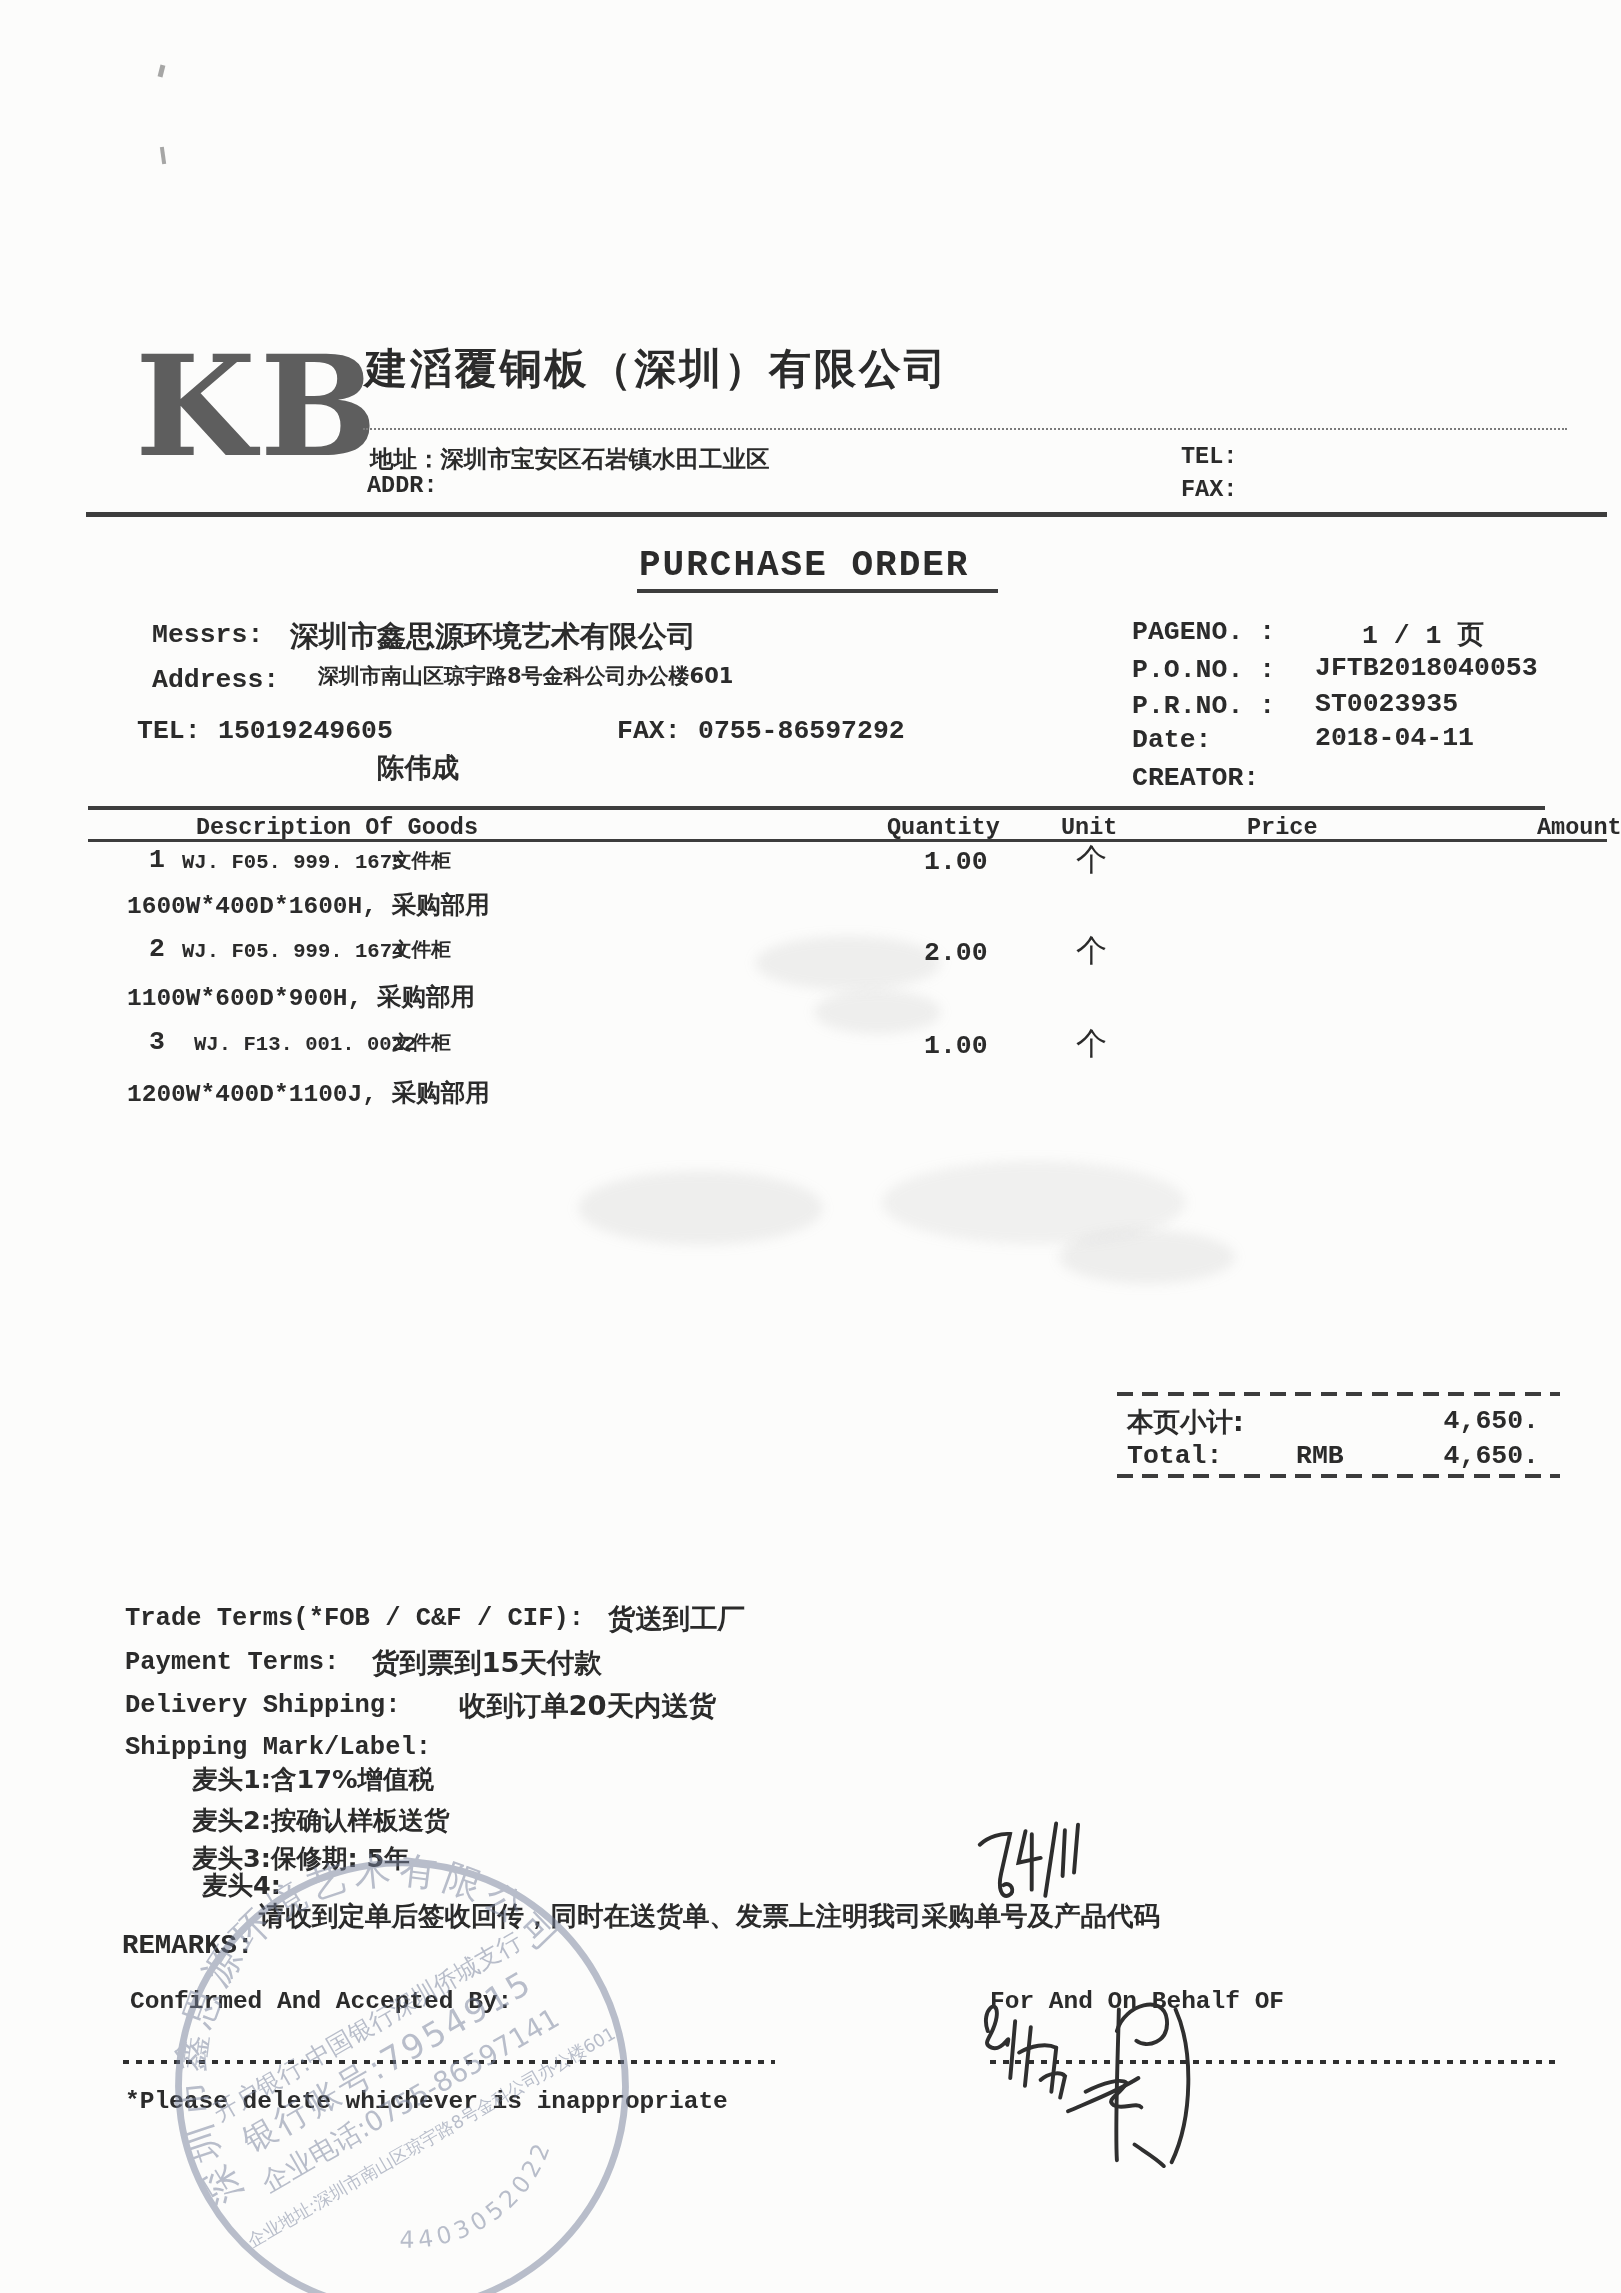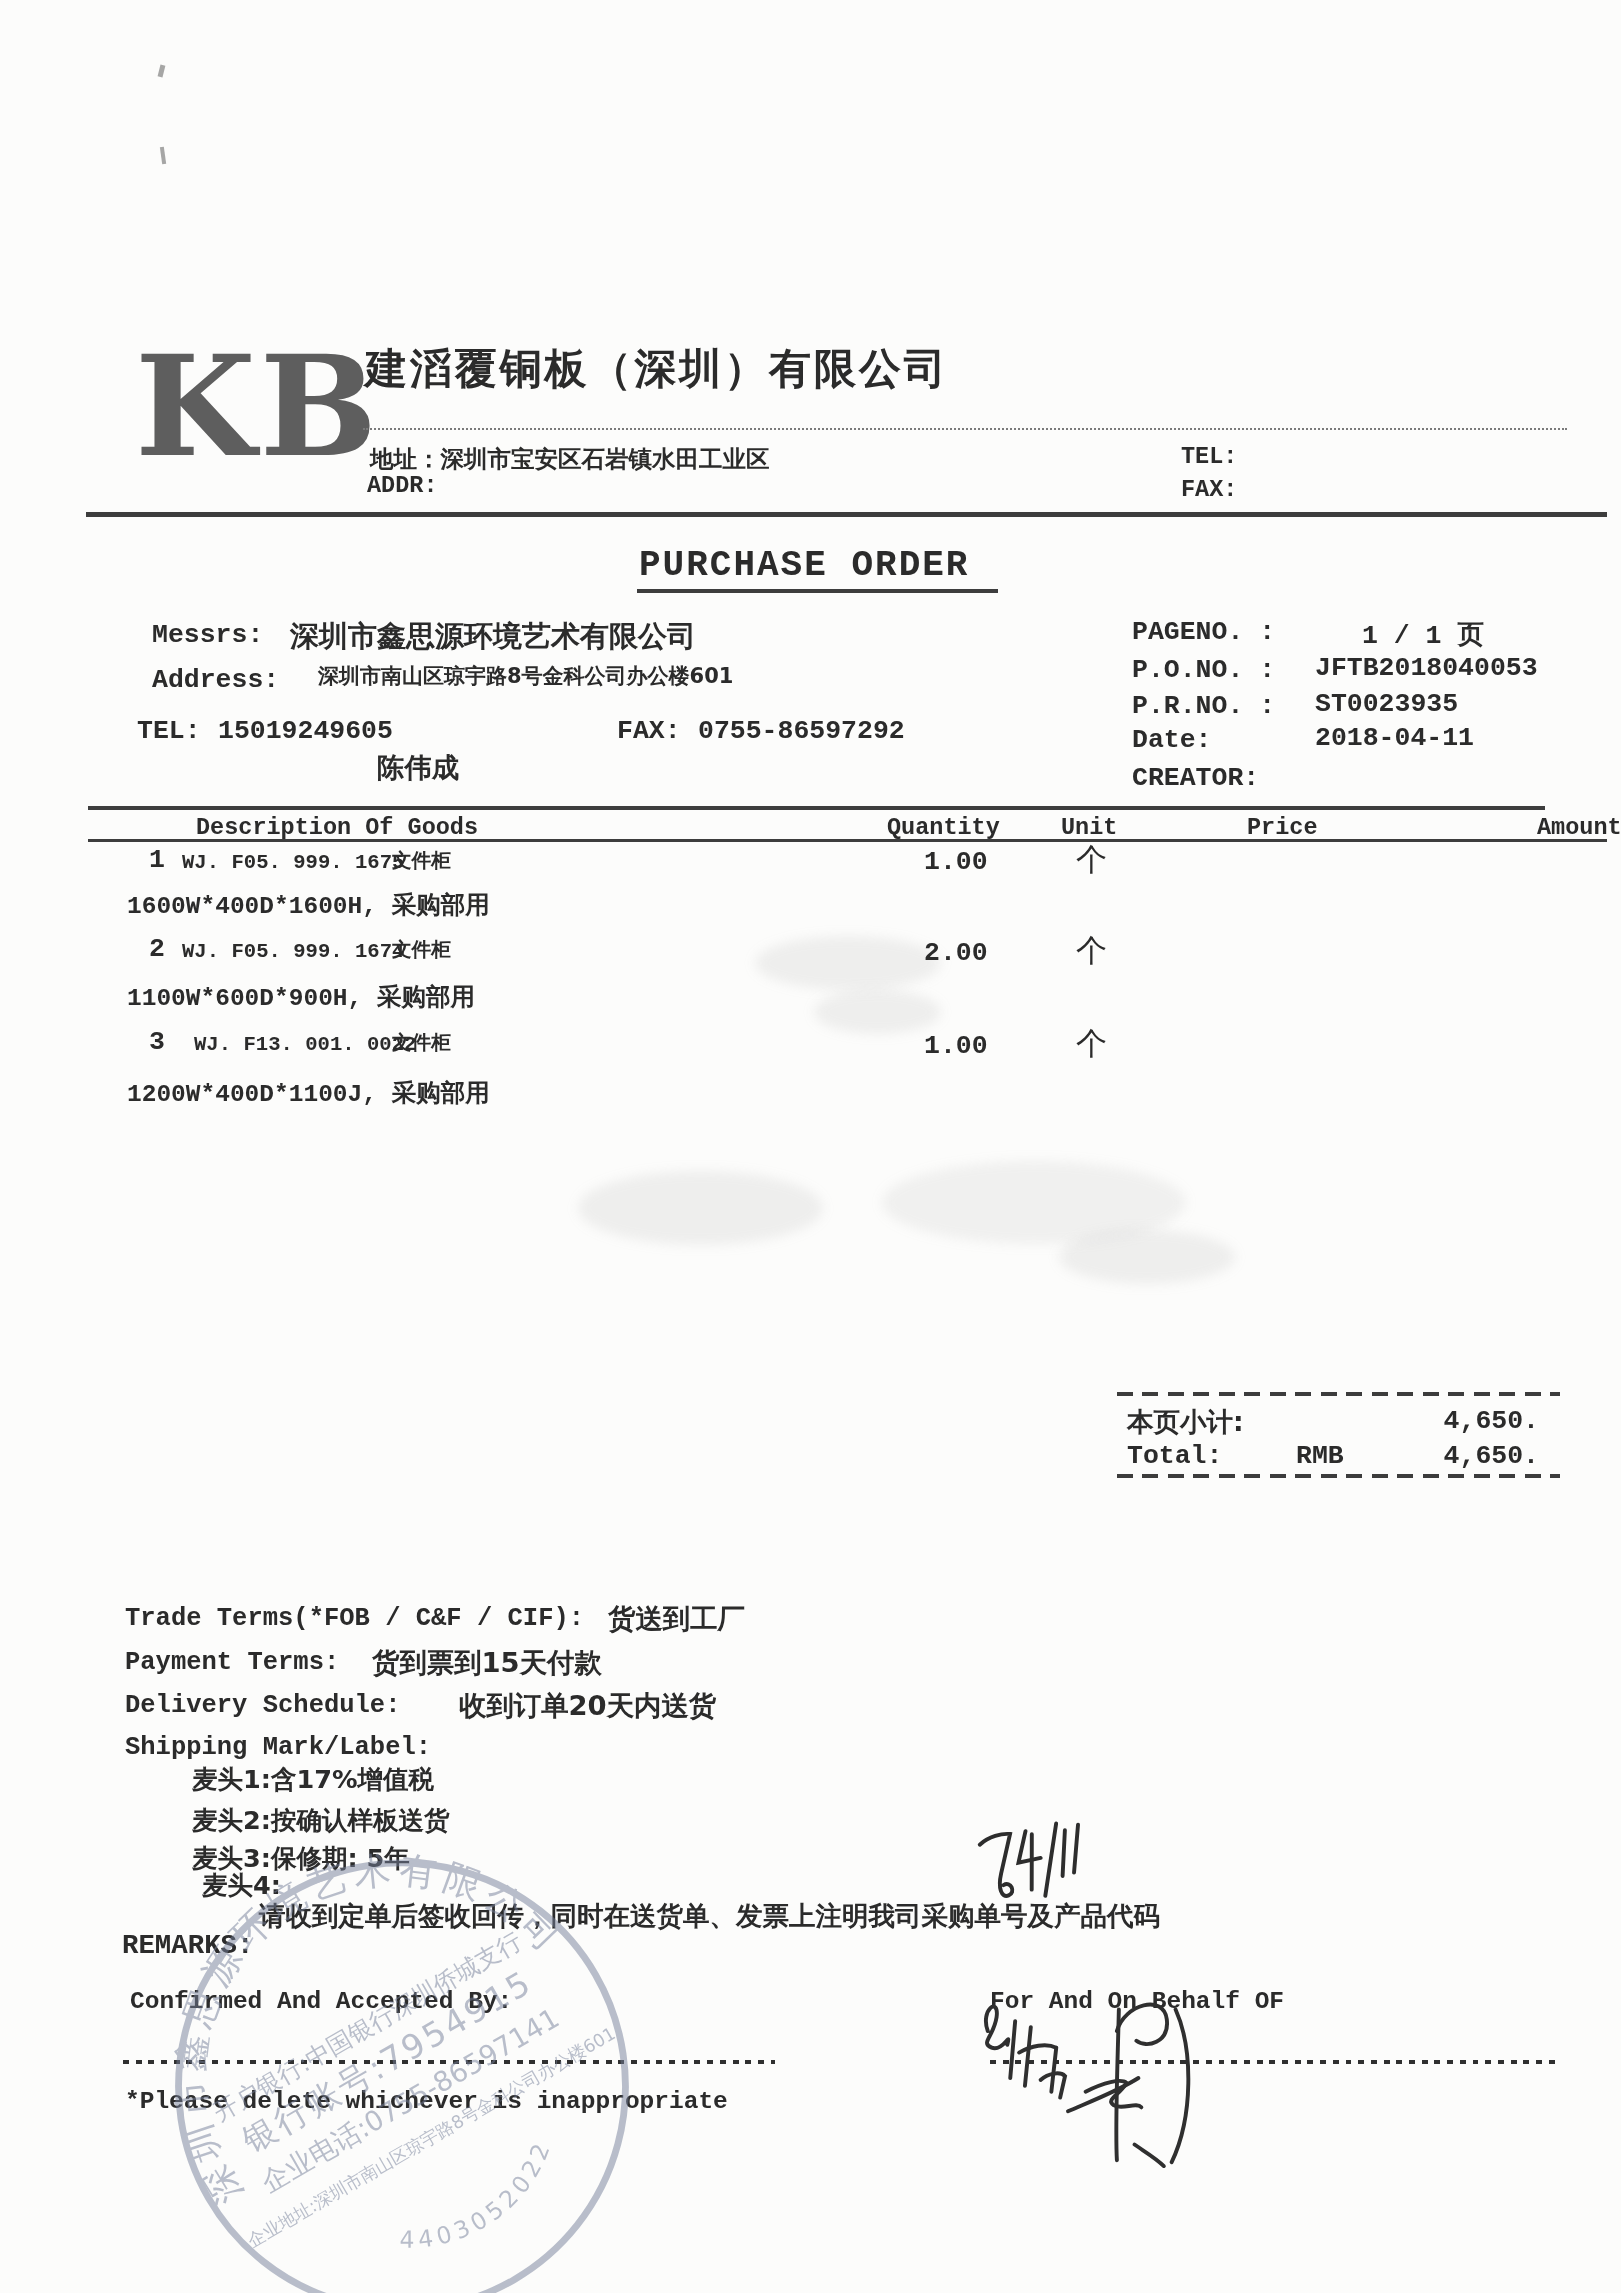--- a/index.html
+++ b/index.html
@@ -100,21 +100,21 @@
   <div class="abs mono" style="left:1343px;top:1406px;width:196px;text-align:right;font-size:26.5px;">4,650.</div>
   <div class="abs mono" style="left:1127px;top:1441px;font-size:26.5px;">Total:</div>
   <div class="abs mono" style="left:1296px;top:1441px;font-size:26.5px;">RMB</div>
   <div class="abs mono" style="left:1343px;top:1441px;width:196px;text-align:right;font-size:26.5px;">4,650.</div>
   <div class="dash-line" style="left:1117px;top:1474px;width:443px;"></div>
 
   <div class="abs mono" style="left:125px;top:1604px;font-size:25.5px;">Trade Terms(*FOB / C&amp;F / CIF):</div>
   <div class="abs cn" style="left:608px;top:1601px;font-size:27.4px;">货送到工厂</div>
   <div class="abs mono" style="left:125px;top:1648px;font-size:25.5px;">Payment Terms:</div>
   <div class="abs cn" style="left:372px;top:1645px;font-size:27.4px;">货到票到15天付款</div>
-  <div class="abs mono" style="left:125px;top:1691px;font-size:25.5px;">Delivery Schedule:</div>
+  <div class="abs mono" style="left:125px;top:1691px;font-size:25.5px;">Delivery Shipping:</div>
   <div class="abs cn" style="left:459px;top:1688px;font-size:27.4px;">收到订单20天内送货</div>
   <div class="abs mono" style="left:125px;top:1733px;font-size:25.5px;">Shipping Mark/Label:</div>
 
   <div class="abs cn" style="left:192px;top:1762px;font-size:25.5px;">麦头1:含17%增值税</div>
   <div class="abs cn" style="left:192px;top:1803px;font-size:25.5px;">麦头2:按确认样板送货</div>
   <div class="abs cn" style="left:192px;top:1841px;font-size:25.5px;">麦头3:保修期: 5年</div>
   <div class="abs cn" style="left:202px;top:1868px;font-size:25.5px;">麦头4:</div>
 
   <div class="abs mono" style="left:122px;top:1898px;font-size:27.4px;margin-top:32px;">REMARKS:</div>
   <div class="abs cn" style="left:259px;top:1898px;font-size:26.5px;">请收到定单后签收回传，同时在送货单、发票上注明我司采购单号及产品代码</div>

